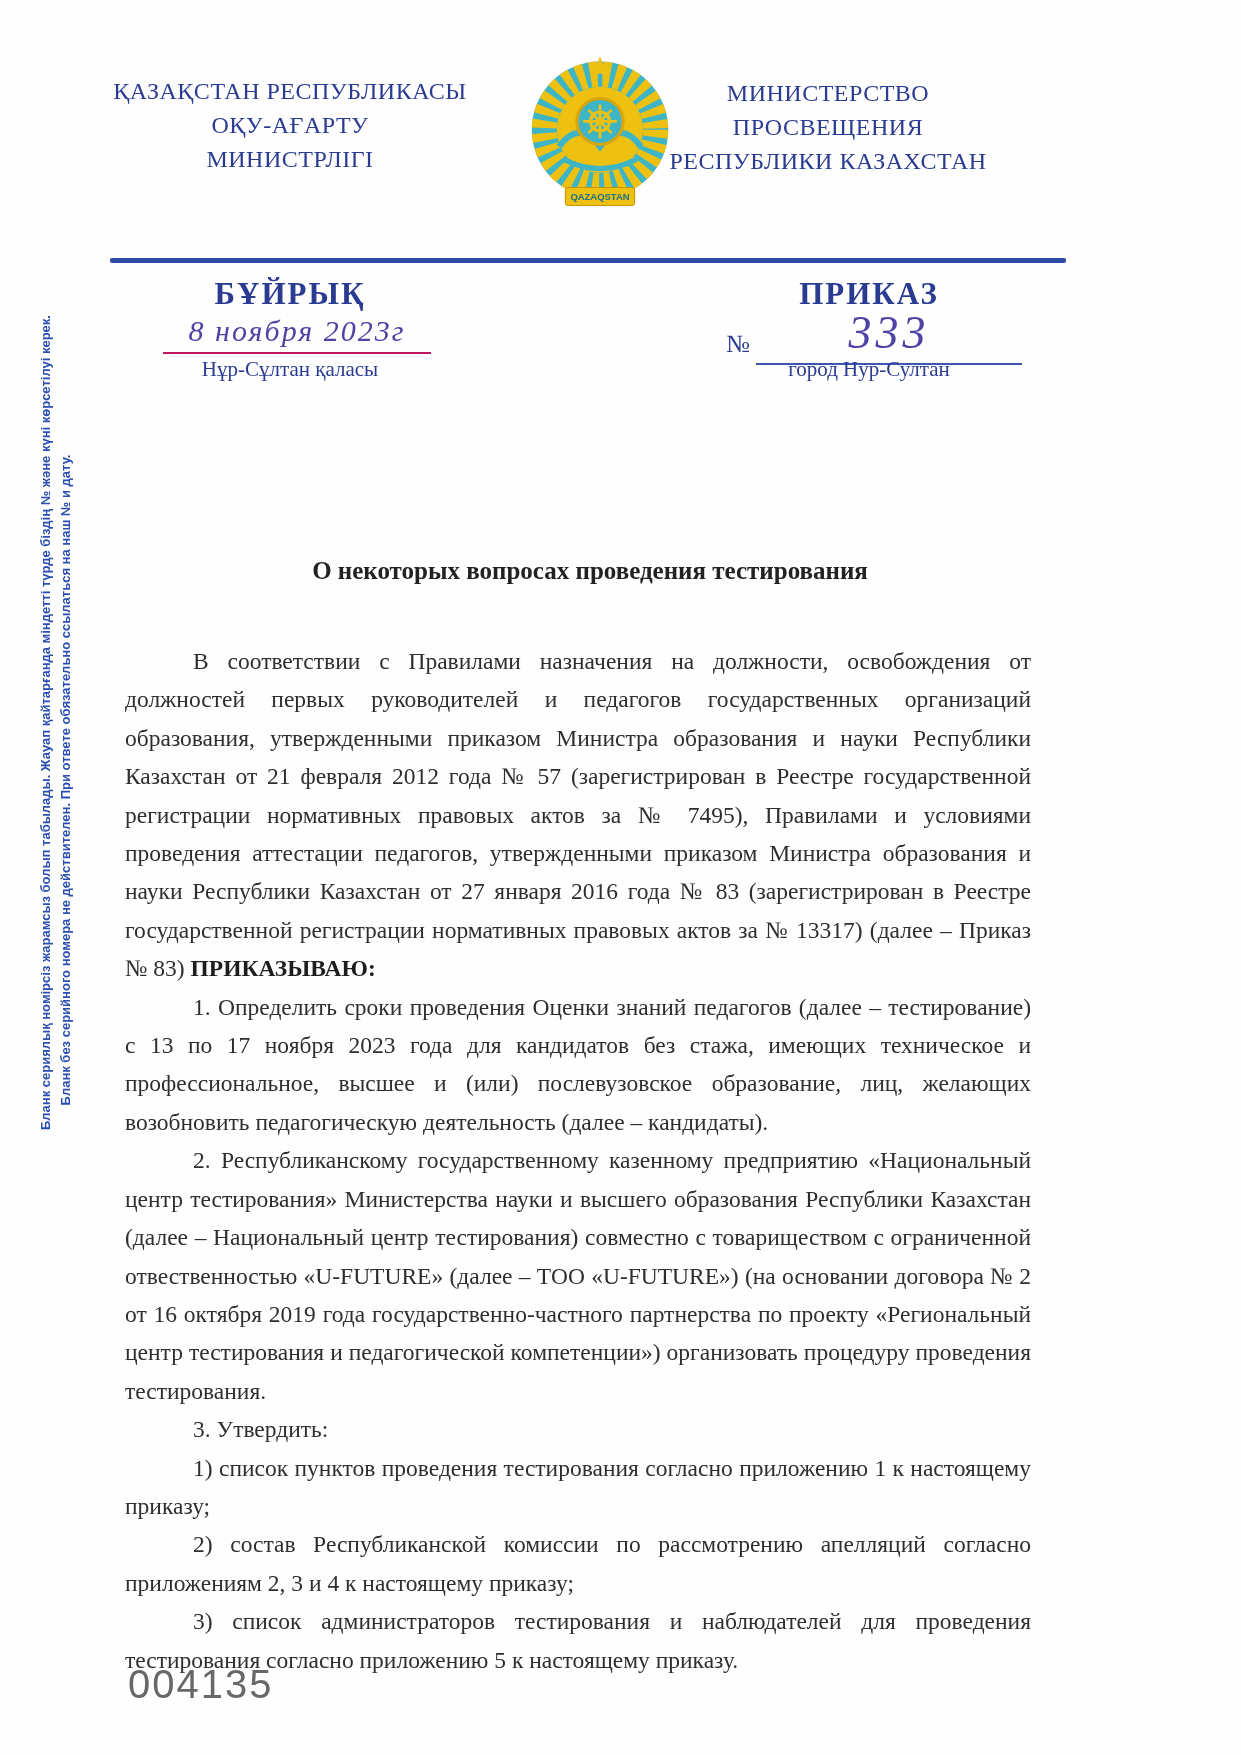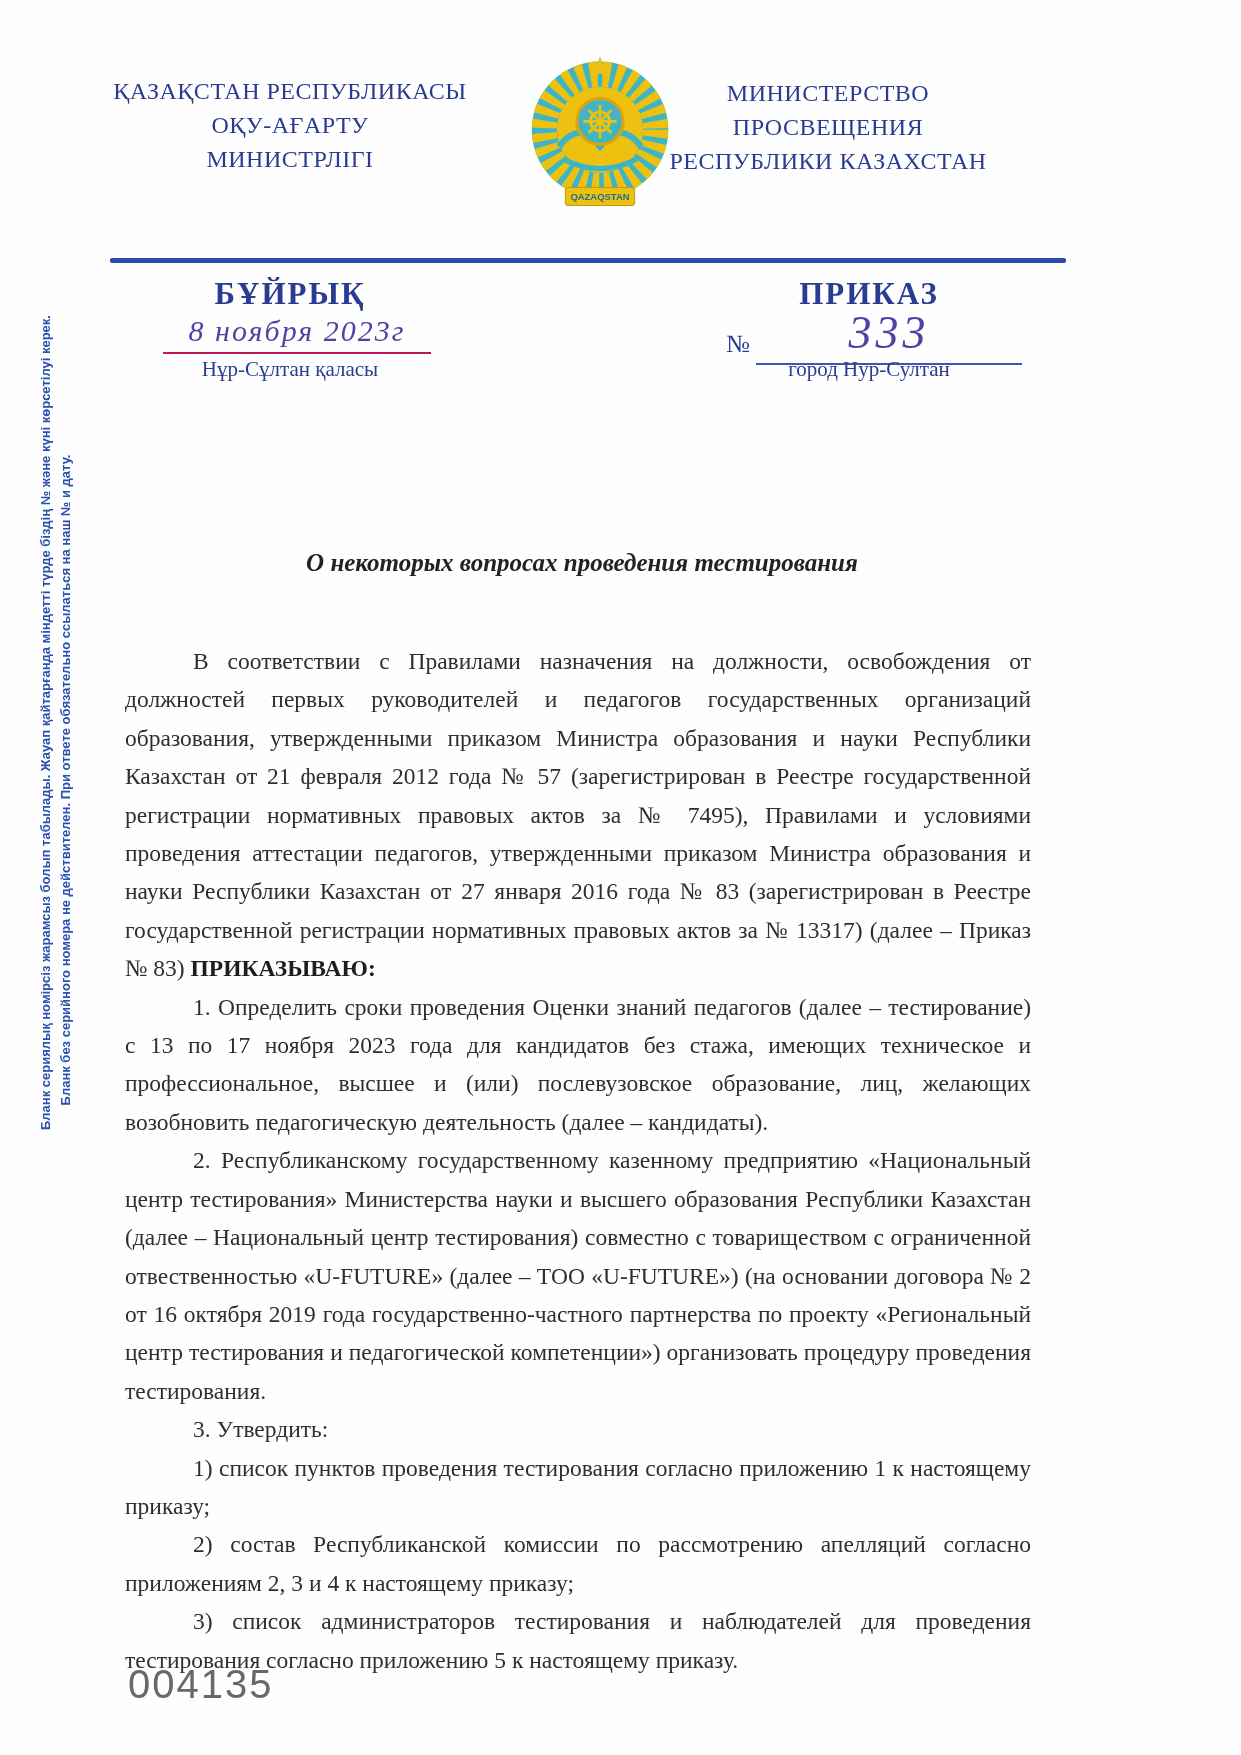--- a/index.html
+++ b/index.html
@@ -28,21 +28,21 @@
   .date-line{position:absolute;left:163px;top:314px;width:268px;text-align:center;
              border-bottom:2px solid #be185d;font-size:30px;padding-bottom:4px;letter-spacing:2px;}
   .place{position:absolute;top:357px;text-align:center;color:#2a3b92;font-size:21px;}
   .place-kk{left:108px;width:364px;}
   .place-ru{left:698px;width:342px;}
   .num-label{position:absolute;left:726px;top:330px;font-size:25px;color:#2a3b92;}
   .num-line{position:absolute;left:756px;top:306px;width:266px;text-align:center;
             border-bottom:2px solid #3b55b0;font-size:46px;padding-bottom:4px;letter-spacing:4px;}
   
   .doc-title{position:absolute;left:125px;top:545px;width:906px;text-align:center;
-             font-size:25px;font-weight:bold;color:#222;margin:4px;font-style:italic;}
+             font-size:25px;font-weight:bold;color:#222;margin:12px;}
   .body-text{position:absolute;left:125px;top:642px;width:906px;}
   .body-text p{margin:0;text-align:justify;text-indent:68px;
                font-size:23.5px;line-height:38.4px;color:#2e2e2e;}
   .body-text b{color:#1d1d1d;}
   
   .margin-note{position:absolute;left:-294px;top:760px;width:700px;height:40px;
                transform:rotate(-90deg);color:#2a4fb0;font-weight:bold;
                font-size:13px;line-height:20px;text-align:center;
                font-family:"Liberation Sans", sans-serif;}
   .margin-note div{white-space:nowrap;}

